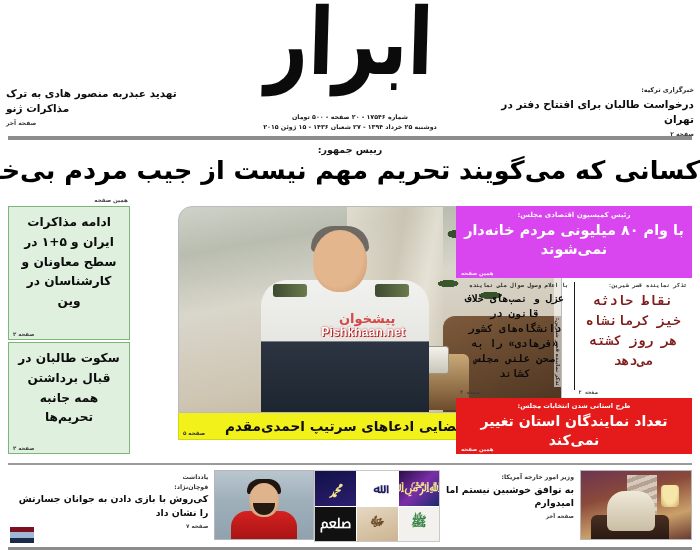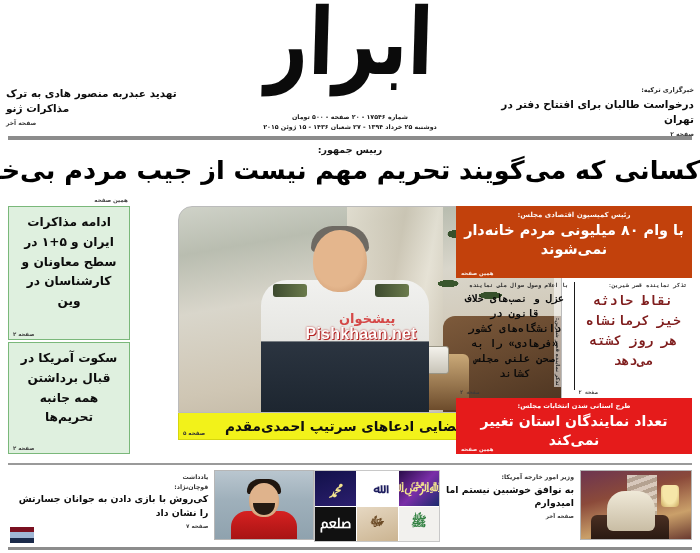--- a/index.html
+++ b/index.html
@@ -257,21 +257,21 @@
     border-radius: 3px;
   }
   .ph-shoulder-l { left: 16px; }
   .ph-shoulder-r { left: 118px; }
   .watermark {
     position: absolute;
     top: 118px;
     left: 50%;
     transform: translateX(-58%);
     font-family: "Liberation Sans", sans-serif;
-    font-size: 16px;
+    font-size: 12px;
     font-weight: 700;
     color: #ffffff;
     text-shadow: 0 0 2px #b11313, 1px 1px 0 #b11313;
     letter-spacing: .2px;
     opacity: .92;
     direction: ltr;
   }
   .watermark-fa {
     position: absolute;
     top: 104px;
@@ -322,21 +322,21 @@
 
   
   .col-right {
     position: absolute;
     right: 0;
     width: 236px;
     top: 0;
     bottom: 0;
   }
   .green-banner {
-    background: #c2410c;
+    background: #d946ef;
     height: 72px;
     box-sizing: border-box;
     padding: 5px 6px 3px;
     text-align: center;
     position: relative;
     color: #fff;
   }
   .gbn-kicker {
     font-size: 7px;
     font-weight: 700;
@@ -606,21 +606,21 @@
 
     <div class="col-left">
       <div class="tag-above">همین صفحه</div>
 
       <div class="green-box gb-1">
         <div class="gtext">ادامه مذاکرات ایران و ۵+۱ در سطح معاونان و کارشناسان در وین</div>
         <div class="gb-page">صفحه ۲</div>
       </div>
 
       <div class="green-box gb-2">
-        <div class="gtext">سکوت آمریکا در قبال برداشتن همه جانبه تحریم‌ها</div>
+        <div class="gtext">سکوت طالبان در قبال برداشتن همه جانبه تحریم‌ها</div>
         <div class="gb-page">صفحه ۲</div>
       </div>
     </div>
 
     <div class="col-center">
       <div class="photo-frame">
         <div class="ph-curtain"></div>
         <div class="ph-plant"></div>
         <div class="ph-chairL"></div>
         <div class="ph-table"></div>

